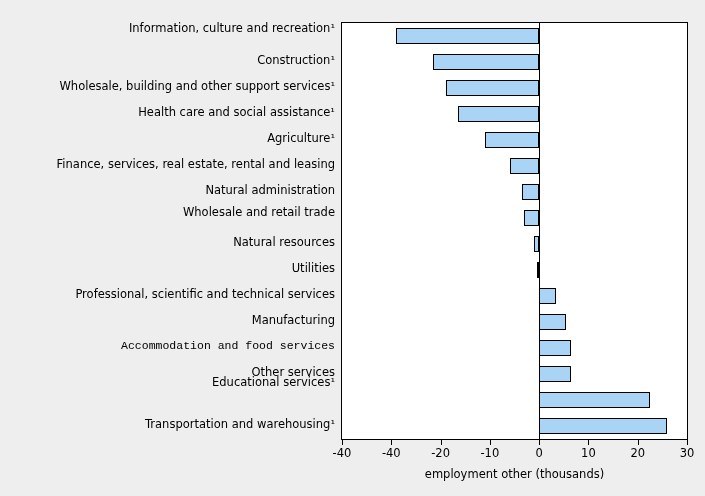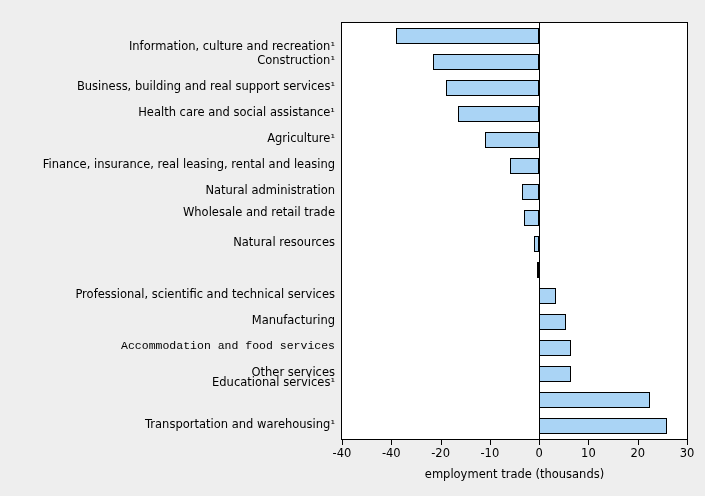--- a/index.html
+++ b/index.html
@@ -106,29 +106,30 @@
     font-size: 11.5px;
     color: #000000;
   }
 </style>
 </head>
 <body>
 
 <div id="chart-root">
 
   <div id="cat-labels">
-      <div class="cat-label" style="top: 18px;">Information, culture and recreation¹</div>
+      <div class="cat-label" style="top: 0;">Information, culture and recreation¹</div>
       <div class="cat-label" style="top: 32px;">Construction¹</div>
-      <div class="cat-label" style="top: 58px;">Business, building and real support services¹</div>
+      <div class="cat-label" style="top: 58px;">Wholesale, building and other support services¹</div>
       <div class="cat-label" style="top: 84px;">Health care and social assistance¹</div>
       <div class="cat-label" style="top: 110px;">Agriculture¹</div>
-      <div class="cat-label" style="top: 136px;">Finance, insurance, real leasing, rental and leasing</div>
+      <div class="cat-label" style="top: 136px;">Finance, services, real estate, rental and leasing</div>
       <div class="cat-label" style="top: 162px;">Natural administration</div>
       <div class="cat-label" style="top: 184px;">Wholesale and retail trade</div>
       <div class="cat-label" style="top: 214px;">Natural resources</div>
+      <div class="cat-label" style="top: 240px;">Utilities</div>
       <div class="cat-label" style="top: 266px;">Professional, scientific and technical services</div>
       <div class="cat-label" style="top: 292px;">Manufacturing</div>
       <div class="cat-label" style="top: 318px; font-family: Liberation Mono, monospace;">Accommodation and food services</div>
       <div class="cat-label" style="top: 344px;">Other services</div>
       <div class="cat-label" style="top: 354px; padding-left: 48px;">Educational services¹</div>
       <div class="cat-label" style="top: 396px;">Transportation and warehousing¹</div>
     </div>
 
   <div id="plot-area">
     <div id="bars-layer">
@@ -196,15 +197,15 @@
       <div class="tick-mark" style="left: 198.143px;"></div>
       <div class="tick-label" style="left: 198.143px;">0</div>
       <div class="tick-mark" style="left: 247.429px;"></div>
       <div class="tick-label" style="left: 247.429px;">10</div>
       <div class="tick-mark" style="left: 296.714px;"></div>
       <div class="tick-label" style="left: 296.714px;">20</div>
       <div class="tick-mark" style="left: 346px;"></div>
       <div class="tick-label" style="left: 346px;">30</div>
     </div>
 
-  <div id="x-axis-title">employment trade (thousands)</div>
+  <div id="x-axis-title">employment other (thousands)</div>
 
 </div>
 
 </body></html>

